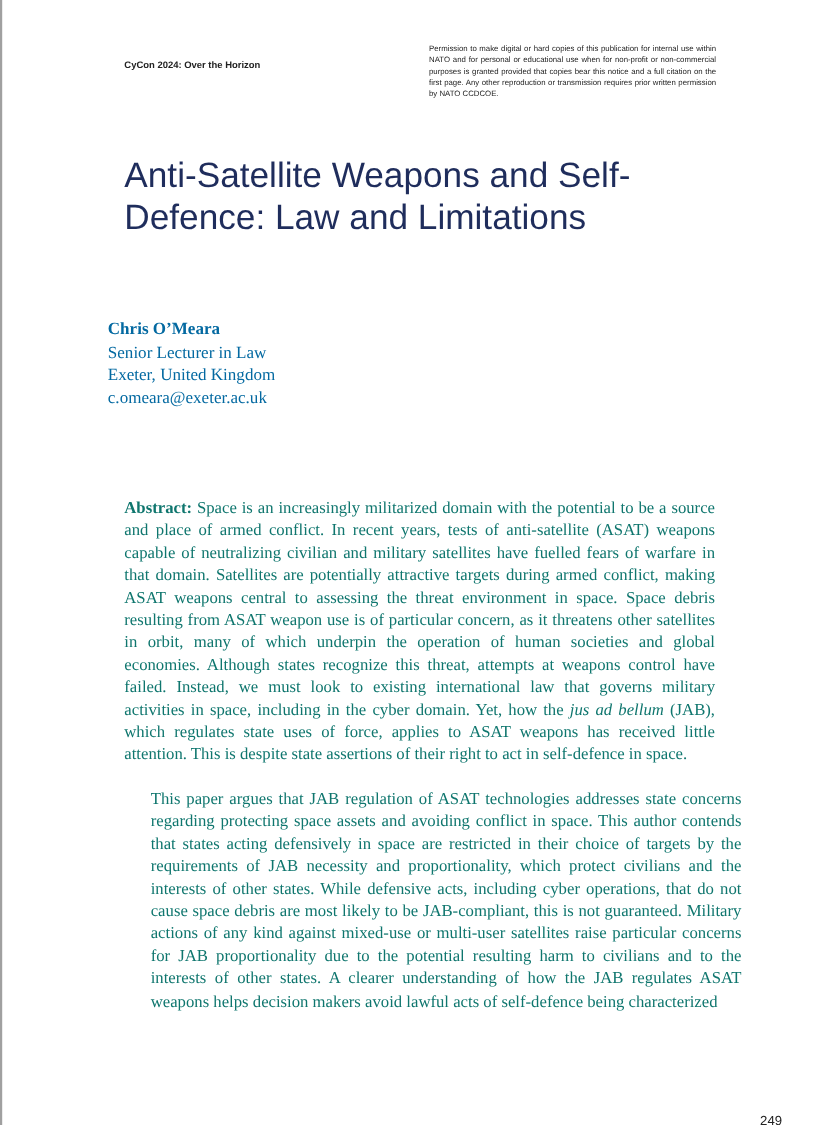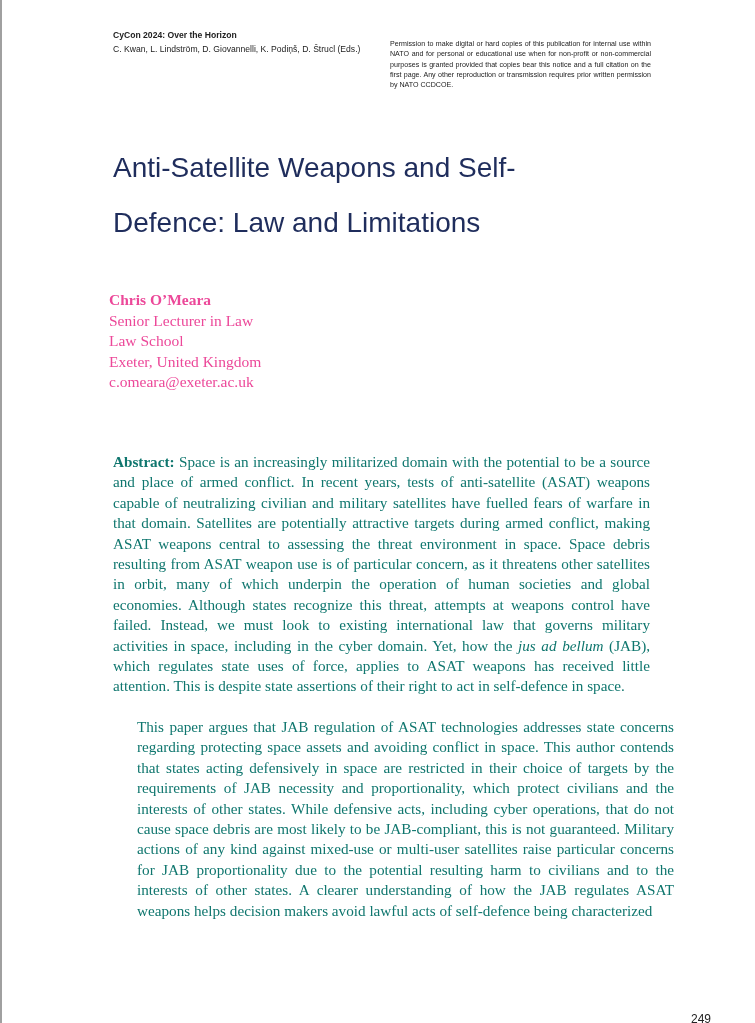--- a/index.html
+++ b/index.html
@@ -17,21 +17,21 @@
     position: absolute;
     left: 0;
     top: 0;
     width: 2px;
     height: 1023px;
     background: #a0a0a0;
   }
   .header-left {
     position: absolute;
     left: 113px;
-    top: 28px;
+    top: 52px;
     width: 280px;
     font-family: "Liberation Sans", sans-serif;
     font-size: 8.6px;
     line-height: 14px;
     color: #222;
   }
   .header-left .b { font-weight: bold; }
   .header-right {
     position: absolute;
     left: 390px;
@@ -43,34 +43,34 @@
     color: #222;
     text-align: justify;
     text-align-last: left;
   }
   .title {
     position: absolute;
     left: 113px;
     top: 140px;
     width: 480px;
     font-family: "Liberation Sans", sans-serif;
-    font-size: 28px;
-    line-height: 55px;
+    font-size: 32px;
+    line-height: 38px;
     color: #1f2d5c;
     margin: 0;
     font-weight: normal;
   }
   .author-block {
     position: absolute;
-    left: 109px;
+    left: 98px;
     top: 290px;
     font-family: "Liberation Serif", serif;
     font-size: 15.5px;
     line-height: 20.6px;
-    color: #ec4899;
+    color: #0369a1;
   }
   .author-block .name { font-weight: bold; }
   .abstract, .para2 {
     position: absolute;
     left: 113px;
     width: 537px;
     font-family: "Liberation Serif", serif;
     font-size: 15.2px;
     line-height: 20.4px;
     color: #0f766e;
@@ -89,31 +89,29 @@
     color: #222;
   }
 </style>
 </head>
 <body>
 
 <div class="left-border"></div>
 
 <div class="header-left">
   <div class="b">CyCon 2024: Over the Horizon</div>
-  <div>C. Kwan, L. Lindström, D. Giovannelli, K. Podiņš, D. Štrucl (Eds.)</div>
 </div>
 
 <div class="header-right">Permission to make digital or hard copies of this publication for internal use within NATO and for personal or educational use when for non-profit or non-commercial purposes is granted provided that copies bear this notice and a full citation on the first page. Any other reproduction or transmission requires prior written permission by NATO CCDCOE.</div>
 
 <h1 class="title">Anti-Satellite Weapons and Self-Defence: Law and Limitations</h1>
 
 <div class="author-block">
   <div class="name">Chris O’Meara</div>
   <div>Senior Lecturer in Law</div>
-  <div>Law School</div>
   <div>Exeter, United Kingdom</div>
   <div>c.omeara@exeter.ac.uk</div>
 </div>
 
 <p class="abstract"><span class="label">Abstract:</span><span> Space is an increasingly militarized domain with the potential to be a source and place of armed conflict. In recent years, tests of anti-satellite (ASAT) weapons capable of neutralizing civilian and military satellites have fuelled fears of warfare in that domain. Satellites are potentially attractive targets during armed conflict, making ASAT weapons central to assessing the threat environment in space. Space debris resulting from ASAT weapon use is of particular concern, as it threatens other satellites in orbit, many of which underpin the operation of human societies and global economies. Although states recognize this threat, attempts at weapons control have failed. Instead, we must look to existing international law that governs military activities in space, including in the cyber domain. Yet, how the </span><i>jus ad bellum</i><span> (JAB), which regulates state uses of force, applies to ASAT weapons has received little attention. This is despite state assertions of their right to act in self-defence in space.</span></p>
 
 <p class="para2">This paper argues that JAB regulation of ASAT technologies addresses state concerns regarding protecting space assets and avoiding conflict in space. This author contends that states acting defensively in space are restricted in their choice of targets by the requirements of JAB necessity and proportionality, which protect civilians and the interests of other states. While defensive acts, including cyber operations, that do not cause space debris are most likely to be JAB-compliant, this is not guaranteed. Military actions of any kind against mixed-use or multi-user satellites raise particular concerns for JAB proportionality due to the potential resulting harm to civilians and to the interests of other states. A clearer understanding of how the JAB regulates ASAT weapons helps decision makers avoid lawful acts of self-defence being characterized</p>
 
 <div class="page-number">249</div>
 

